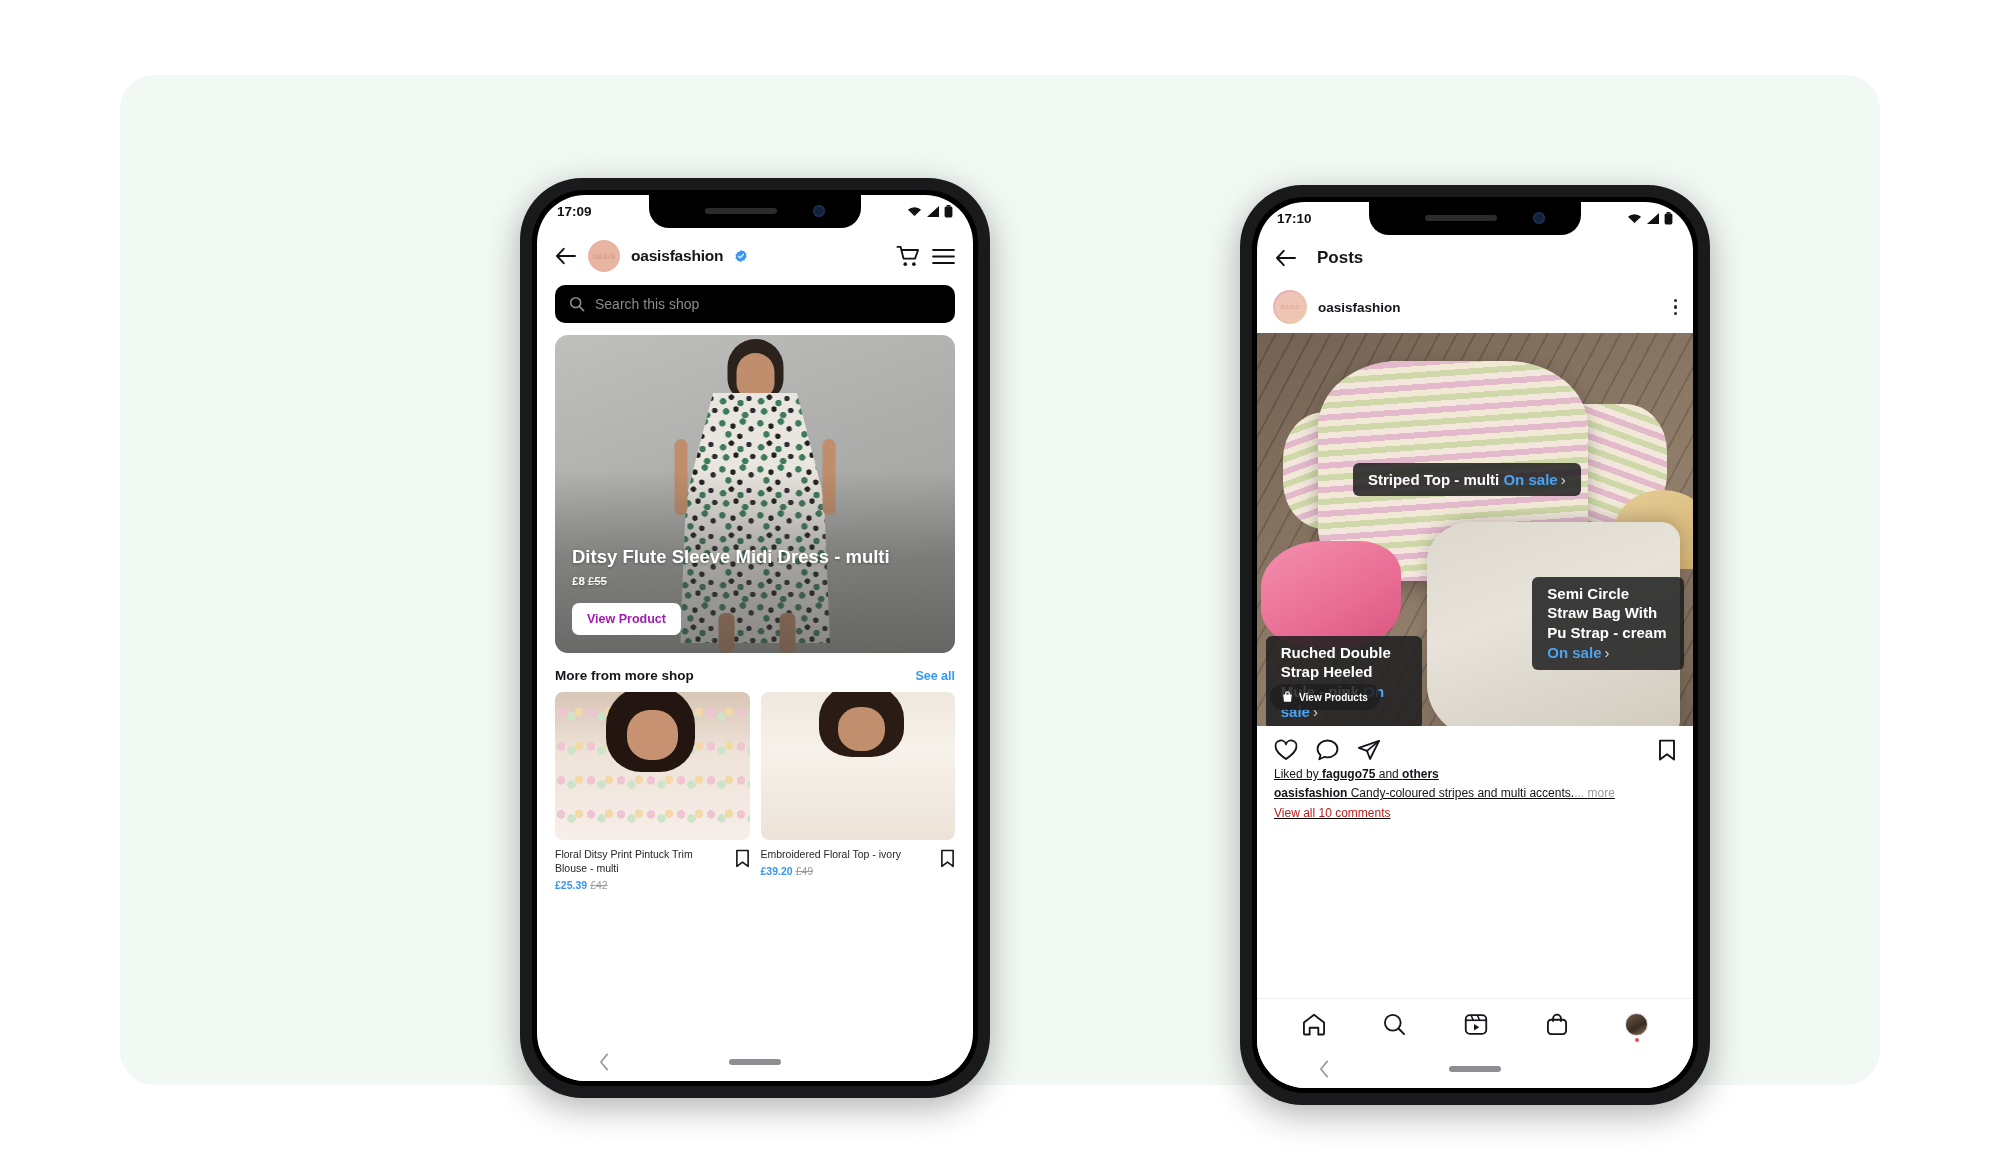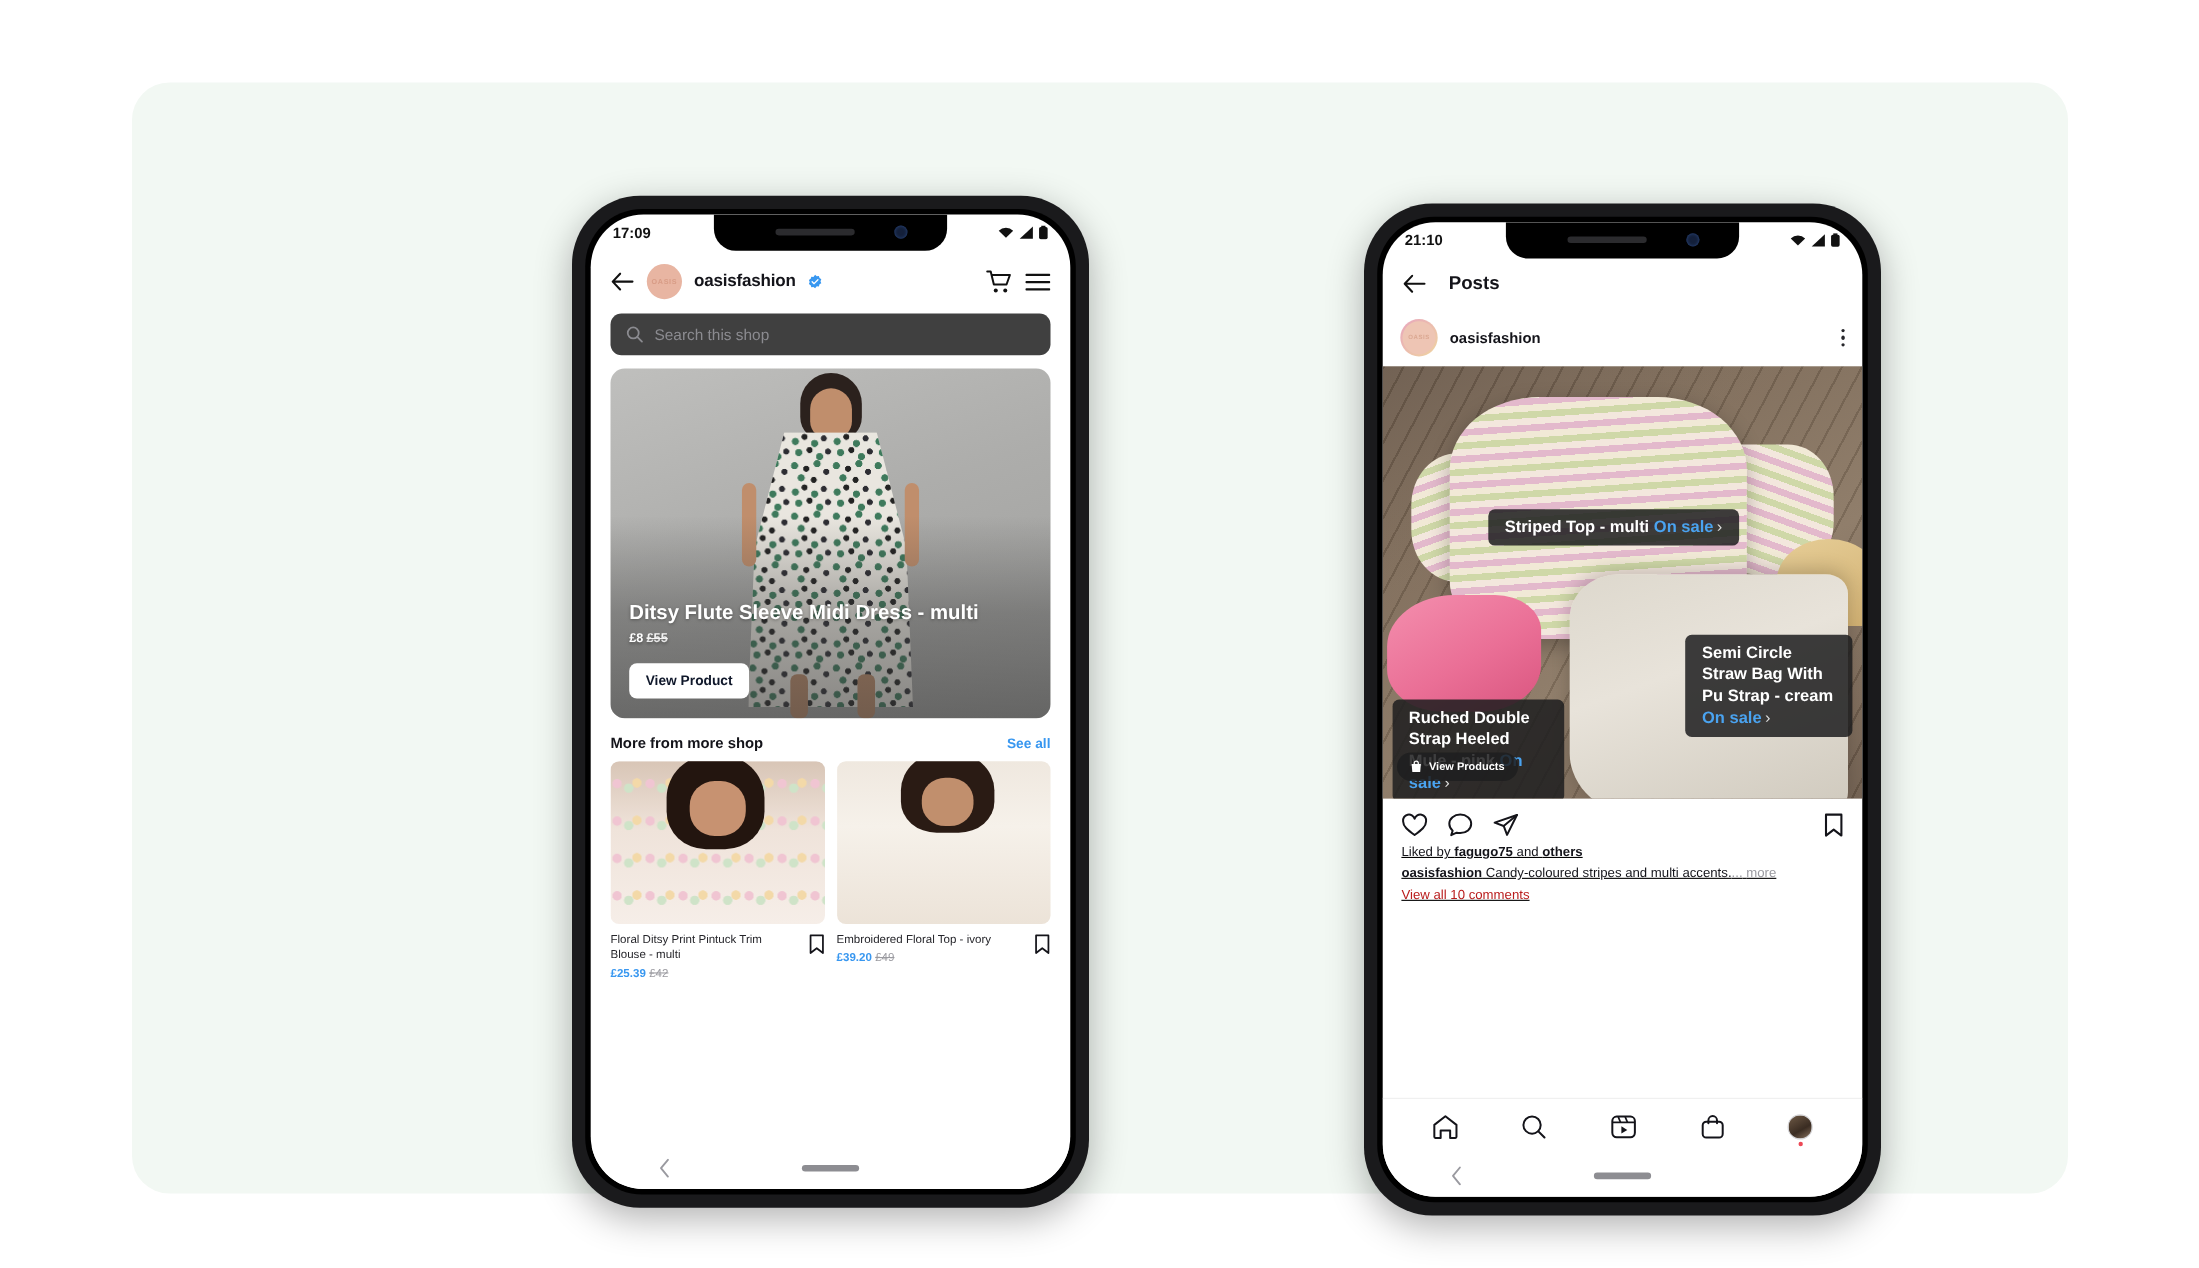--- a/index.html
+++ b/index.html
@@ -115,21 +115,21 @@
   }
   .verified {
     width: 14px; height: 14px; flex: 0 0 auto;
   }
   .hdr-spacer { flex: 1 1 auto; }
 
   
   .searchbar {
     margin: 2px 18px 12px 18px;
     height: 38px;
-    background: #404040;
+    background: #000000;
     border-radius: 10px;
     display: flex;
     align-items: center;
     gap: 10px;
     padding: 0 14px;
   }
   .searchbar .ph {
     font-size: 14px; color: #8b8b90;
   }
 
@@ -204,21 +204,21 @@
     font-size: 18.5px; font-weight: 700; color: #fff; line-height: 1.22;
     text-shadow: 0 1px 3px rgba(0,0,0,.35);
   }
   .hero-price {
     margin-top: 6px; font-size: 11.5px; font-weight: 700; color: #fff;
     text-shadow: 0 1px 3px rgba(0,0,0,.35);
   }
   .hero-price .was { text-decoration: line-through; font-weight: 600; opacity: .92; margin-left: 3px; }
   .view-product {
     position: absolute; left: 17px; bottom: 18px;
-    background: #fff; color: #0f172a;
+    background: #fff; color: #a21caf;
     font-size: 12.5px; font-weight: 700;
     padding: 9px 15px; border-radius: 7px;
     border: none; cursor: pointer;
   }
 
   
   .more-row {
     display: flex; align-items: baseline; justify-content: space-between;
     padding: 15px 18px 9px 18px;
   }
@@ -577,21 +577,21 @@
   <div class="phone right">
     <div class="bezel">
       <div class="screen">
 
         <div class="notch">
           <div class="speaker"></div>
           <div class="cam"></div>
         </div>
 
         <div class="statusbar">
-          <span>21:10</span>
+          <span>17:10</span>
           <span class="right-icons">
             <svg width="15" height="13" viewBox="0 0 16 13">
                 <path d="M8 11.4 1 4.7a10 10 0 0 1 14 0z" fill="#111"></path>
               </svg>
             <svg width="14" height="13" viewBox="0 0 14 13">
                 <path d="M13 1v11H1z" fill="#111"></path>
               </svg>
             <svg width="9" height="13" viewBox="0 0 9 13">
                 <rect x="2.6" y="0" width="3.8" height="1.6" fill="#111"></rect>
                 <rect x="0.6" y="1.4" width="7.8" height="11" rx="1.6" fill="#111"></rect>

